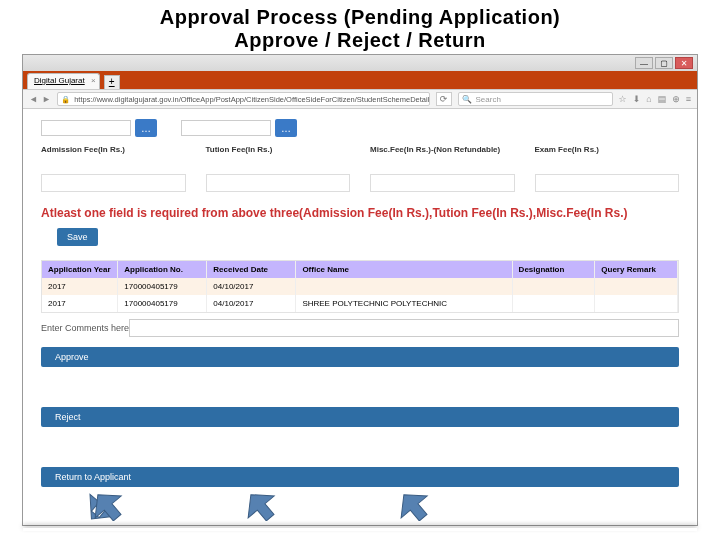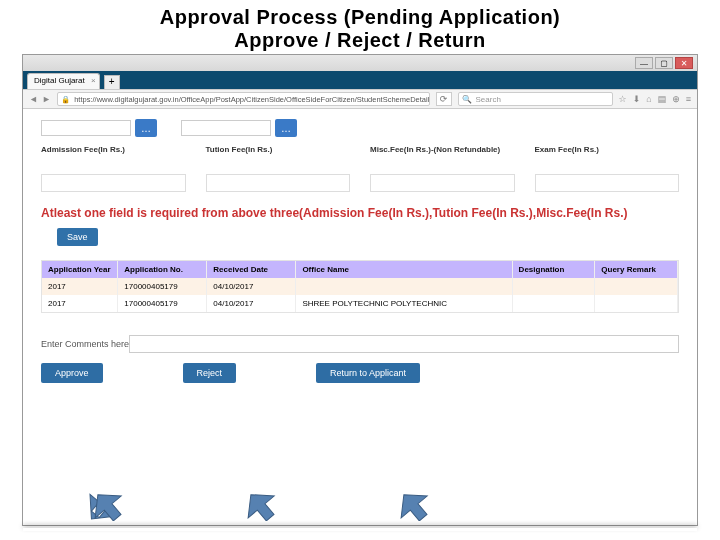--- a/index.html
+++ b/index.html
@@ -2,21 +2,21 @@
 <html><head>
 <meta charset="utf-8">
 <style>
   * { box-sizing: border-box; margin: 0; padding: 0; }
   html, body { width: 720px; height: 540px; font-family: Arial, sans-serif; font-size: 9px; background: #fff; overflow: hidden; }
   .slide-title { text-align: center; font-size: 20px; font-weight: bold; padding: 6px 0 2px; letter-spacing: 0.5px; }
   .browser-chrome { border: 1px solid #999; margin: 0 22px; background: #f5f5f5; position: relative; }
   .titlebar { height: 16px; background: linear-gradient(#e8e8e8,#d8d8d8); display: flex; align-items: center; justify-content: flex-end; padding: 0 4px; font-size: 8px; gap: 2px; }
   .winbtn { width: 18px; height: 12px; background: #ddd; border: 1px solid #aaa; display: flex; align-items: center; justify-content: center; cursor: pointer; }
   .winbtn.close { background: #d85b5b; color: #fff; border-color: #b54444; }
-  .tabstrip { height: 18px; background: #0c4a6e; display: flex; align-items: flex-end; padding-left: 4px; gap: 4px; }
+  .tabstrip { height: 18px; background: #c2410c; display: flex; align-items: flex-end; padding-left: 4px; gap: 4px; text-decoration: underline; }
   .tab { height: 16px; background: #f8f8f8; border: 1px solid #bbb; border-bottom: none; border-radius: 3px 3px 0 0; padding: 2px 14px 0 6px; font-size: 8px; position: relative; }
   .tab-close { position: absolute; right: 3px; top: 2px; color: #888; cursor: pointer; }
   .tab-add { width: 16px; height: 14px; border: 1px solid #bbb; border-bottom: none; background: #eee; text-align: center; font-size: 10px; line-height: 12px; cursor: pointer; }
   .addrbar { height: 20px; background: #f3f3f3; display: flex; align-items: center; padding: 0 6px; gap: 6px; border-top: 1px solid #ccc; border-bottom: 1px solid #ccc; }
   .nav-icons { display: flex; gap: 4px; color: #888; }
   .url-field { flex: 3; height: 14px; background: #fff; border: 1px solid #ccc; border-radius: 2px; font-size: 7.5px; padding: 0 4px; display: flex; align-items: center; color: #555; overflow: hidden; white-space: nowrap; }
   .lock { color: #3a9a3a; margin-right: 3px; }
   .refresh-box { width: 16px; height: 14px; border: 1px solid #ccc; display: flex; align-items: center; justify-content: center; background: #fff; color: #777; }
   .search-field { flex: 1.2; height: 14px; background: #fff; border: 1px solid #ccc; border-radius: 2px; font-size: 8px; padding: 0 4px; display: flex; align-items: center; color: #999; gap: 3px; }
   .right-icons { display: flex; gap: 6px; color: #888; }
@@ -30,24 +30,24 @@
   .fee-label { font-size: 8px; font-weight: bold; color: #333; margin-bottom: 20px; }
   .fee-input { width: 100%; height: 18px; background: #fff; border: 1px solid #ddd; }
   .warn { font-size: 12px; font-weight: bold; color: #ca3333; margin-top: 14px; }
   .btn { display: inline-block; background: #3071a9; color: #fff; font-size: 9px; padding: 4px 10px; border-radius: 2px; margin-top: 8px; cursor: pointer; margin-left: 16px; }
   .table-wrap { margin-top: 14px; border: 1px solid #e3e3e3; }
   .thead, .trow { display: flex; font-size: 8px; }
   .thead { background: #c4b5fd; font-weight: bold; }
   .trow.alt { background: #fdf2e6; }
   .tcell { padding: 4px 6px; border-right: 1px solid #eee; }
   .c1 { width: 12%; } .c2 { width: 14%; } .c3 { width: 14%; } .c4 { width: 34%; } .c5 { width: 13%; } .c6 { width: 13%; }
-  .comment-row { display: flex; align-items: center; margin-top: 22px; text-align: center; }
+  .comment-row { display: flex; align-items: center; margin-top: 6px; text-align: center; }
   .comment-label { font-size: 9px; color: #555; }
   .comment-input { flex: 1; height: 18px; border: 1px solid #ccc; background: #fff; }
-  .action-row { display: flex; gap: 80px; margin-top: 10px; padding-bottom: 30px; }
+  .action-row { display: flex; gap: 40px; margin-top: 10px; padding-bottom: 30px; flex-direction: column; }
   .action-btn { background: #2e6da4; color: #fff; font-size: 9px; padding: 5px 14px; border-radius: 2px; cursor: pointer; }
   .arrows { position: absolute; bottom: 4px; left: 60px; display: flex; gap: 105px; }
   .arrow { width: 48px; height: 34px; }
   .arrow svg { width: 100%; height: 100%; }
   .isolation { position: absolute; left: 0; right: 0; bottom: -6px; height: 3px; box-shadow: 0 -3px 5px rgba(0,0,0,0.3); }
 </style>
 </head>
 <body>
 
 <div class="slide-title">

